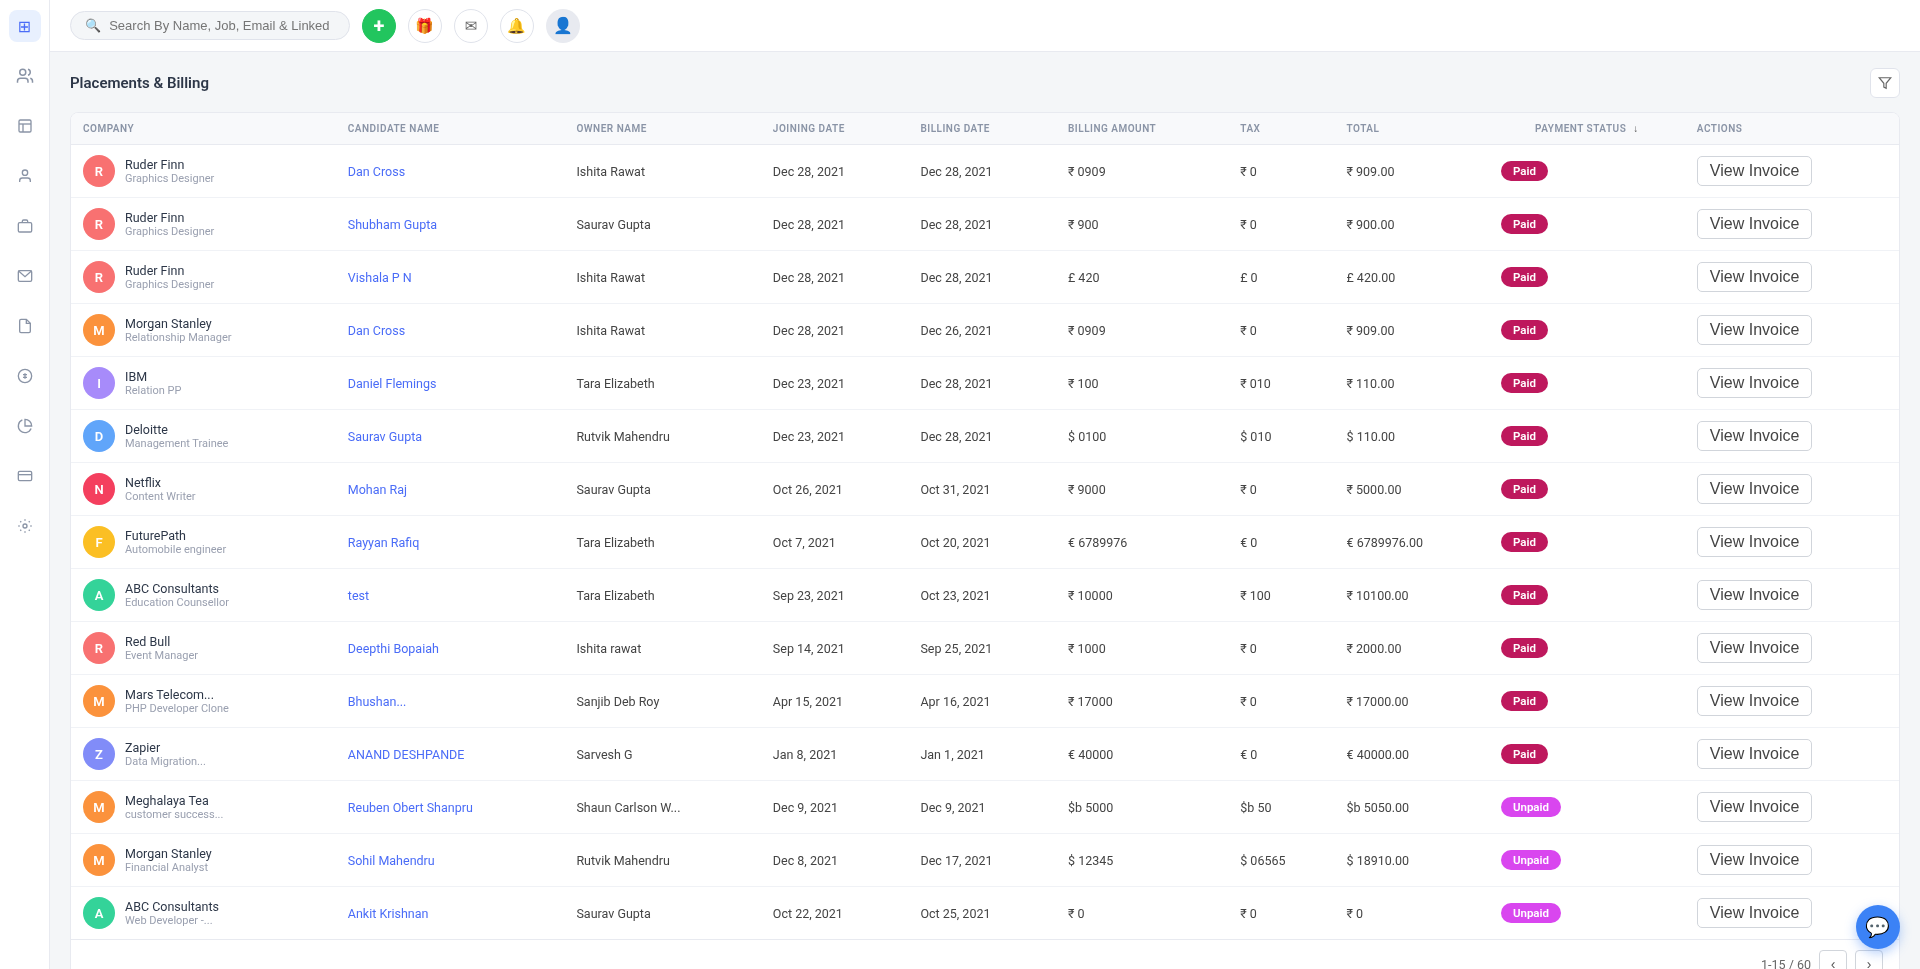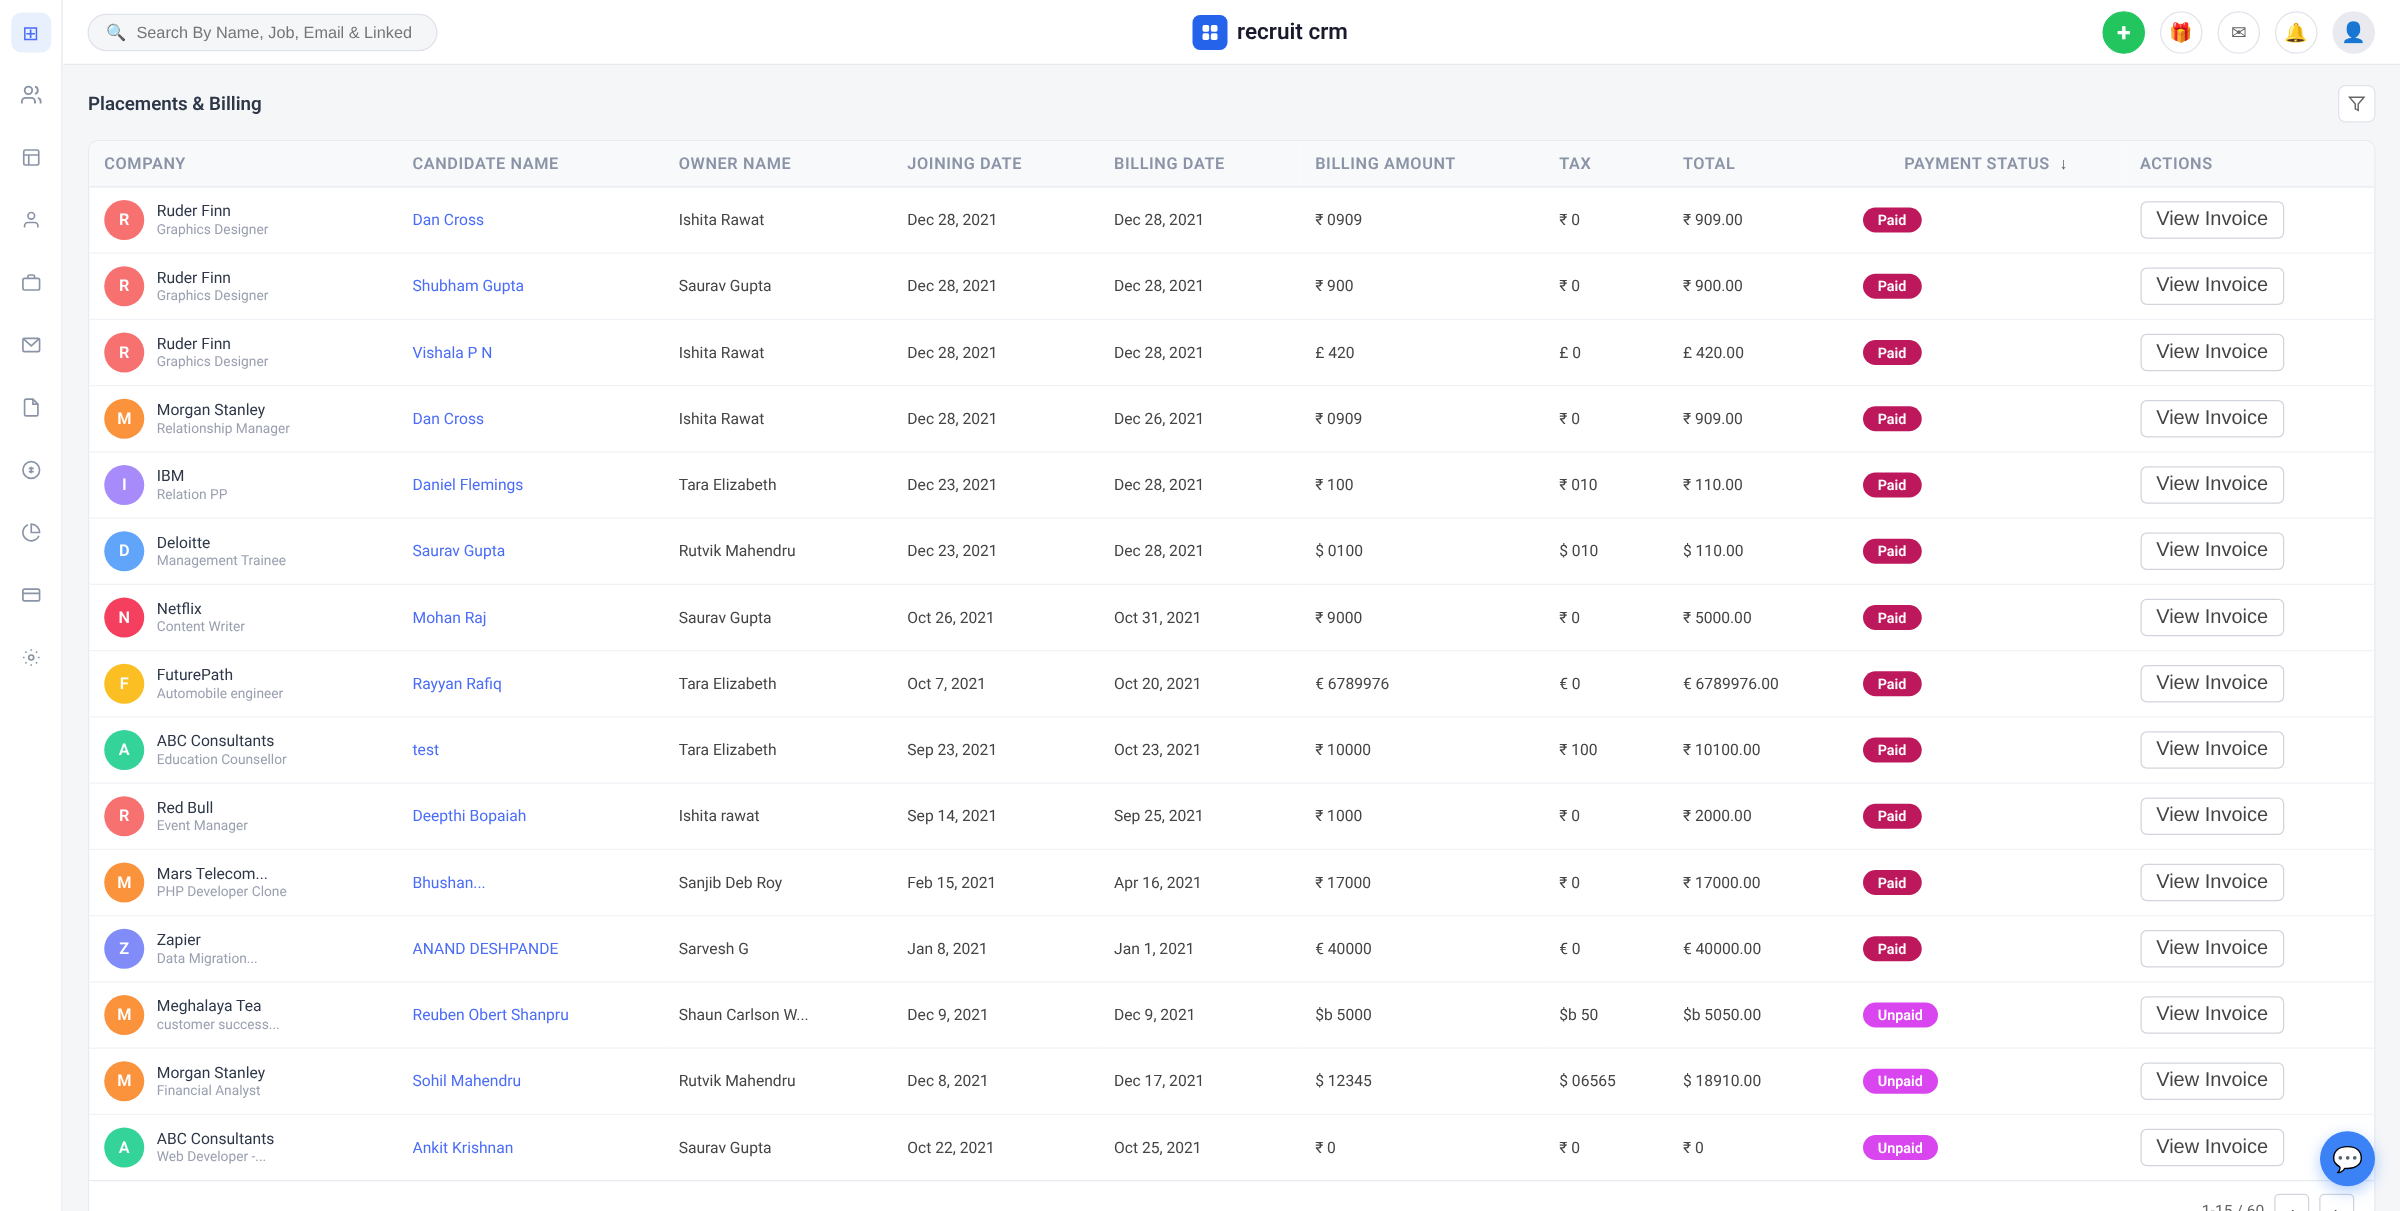--- a/index.html
+++ b/index.html
@@ -28,21 +28,21 @@
     
     .page-content { flex: 1; overflow-y: auto; padding: 16px 20px; }
     .page-header { display: flex; align-items: center; justify-content: space-between; margin-bottom: 14px; }
     .page-title { font-size: 15px; font-weight: 600; color: #2d3748; }
     .filter-btn { width: 30px; height: 30px; border: 1px solid #e0e3eb; background: #fff; border-radius: 6px; display: flex; align-items: center; justify-content: center; cursor: pointer; color: #666; font-size: 14px; }
 
     
     .table-wrapper { background: #fff; border-radius: 8px; border: 1px solid #e8eaf0; overflow: hidden; }
     table { width: 100%; border-collapse: collapse; }
     thead tr { background: #f8f9fb; }
-    th { padding: 10px 12px; text-align: left; font-size: 13px; font-weight: 600; color: #8a94a6; letter-spacing: 0.5px; text-transform: uppercase; border-bottom: 1px solid #e8eaf0; white-space: nowrap; }
+    th { padding: 10px 12px; text-align: left; font-size: 10px; font-weight: 600; color: #8a94a6; letter-spacing: 0.5px; text-transform: uppercase; border-bottom: 1px solid #e8eaf0; white-space: nowrap; }
     th.sortable { cursor: pointer; text-align: center; }
     th .sort-arrow { margin-left: 4px; color: #555; }
     td { padding: 10px 12px; border-bottom: 1px solid #f0f2f6; vertical-align: middle; font-size: 12.5px; color: #444; }
     tr:last-child td { border-bottom: none; }
 
     .company-cell { display: flex; align-items: center; gap: 10px; }
     .company-avatar { width: 32px; height: 32px; border-radius: 50%; display: flex; align-items: center; justify-content: center; font-size: 13px; font-weight: 600; color: white; flex-shrink: 0; }
     .company-name { font-weight: 400; color: #2d3748; font-size: 12.5px; }
     .company-role { font-size: 11px; color: #9aa0b0; }
 
@@ -133,31 +133,20 @@
         </svg>
     </div>
   </div>
 
   <div class="main-area">
 
     <div class="topnav">
       <div class="search-box">
         <span class="search-icon">🔍</span>
         <input type="text" placeholder="Search By Name, Job, Email &amp; LinkedIn URL" style="">
-      </div>
-      <div class="logo-area">
-        <div class="logo-icon">
-          <svg width="16" height="16" viewBox="0 0 24 24" fill="white">
-              <rect x="3" y="3" width="8" height="8" rx="2"></rect>
-              <rect x="13" y="3" width="8" height="8" rx="2"></rect>
-              <rect x="3" y="13" width="8" height="8" rx="2"></rect>
-              <rect x="13" y="13" width="8" height="8" rx="2"></rect>
-            </svg>
-        </div>
-        <span class="logo-text">recruit crm</span>
       </div>
       <div class="nav-actions">
         <div class="nav-btn green">+</div>
         <div class="nav-btn">🎁</div>
         <div class="nav-btn">✉</div>
         <div class="nav-btn">🔔</div>
         <div class="avatar">👤</div>
       </div>
     </div>
 
@@ -455,21 +444,21 @@
         <div>
           <div class="company-name">Mars Telecom...</div>
           <div class="company-role">PHP Developer Clone</div>
         </div>
       </div>
     </td>
     <td>
       <a href="#" class="candidate-link">Bhushan...</a>
     </td>
     <td>Sanjib Deb Roy</td>
-    <td>Feb 15, 2021</td>
+    <td>Apr 15, 2021</td>
     <td>Apr 16, 2021</td>
     <td>₹ 17000</td>
     <td>₹ 0</td>
     <td>₹ 17000.00</td>
     <td>
       <span class="badge badge-paid">Paid</span>
     </td>
     <td>
       <button class="view-invoice-btn">View Invoice</button>
     </td>

